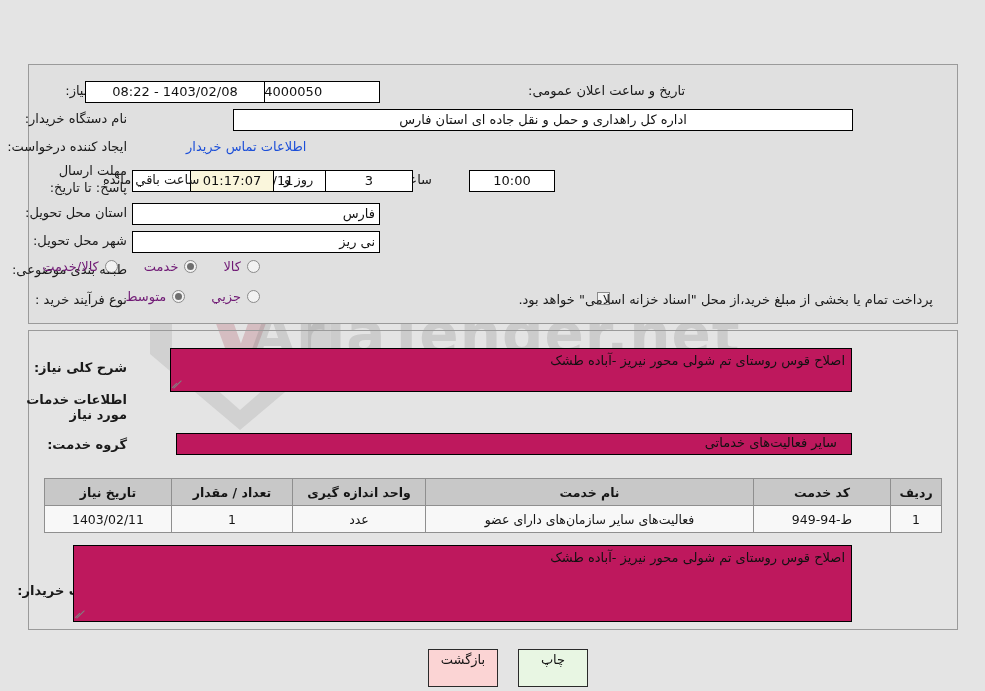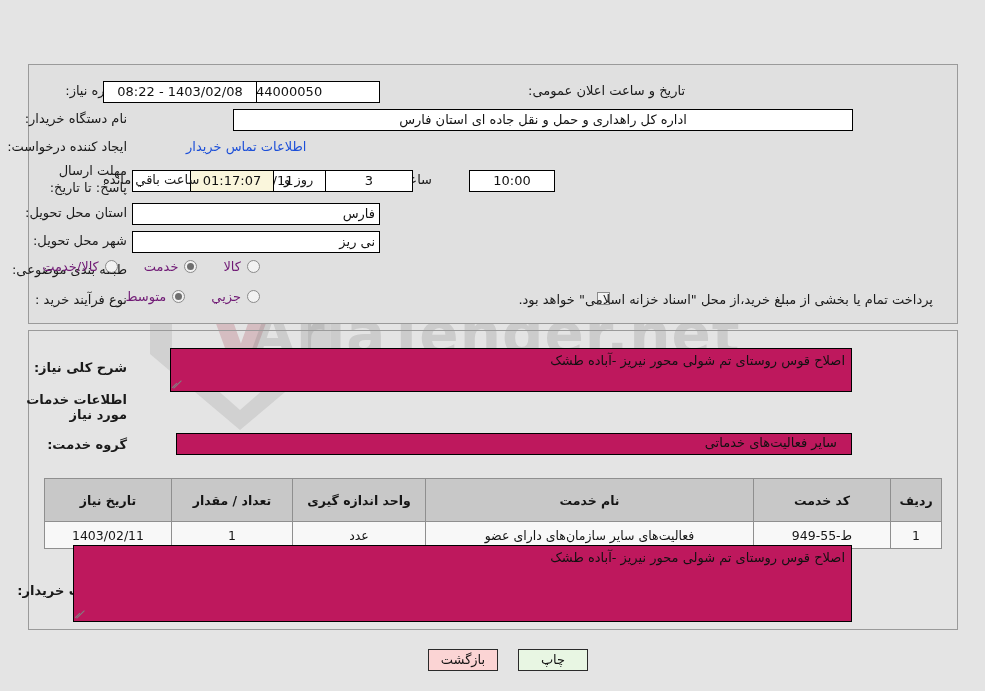--- a/index.html
+++ b/index.html
@@ -228,41 +228,41 @@
     font-size: 12.5px;
     z-index: 3;
     font-family: "DejaVu Sans", sans-serif;
   }
   table.grid th {
     background: #c8c8c8;
     border: 1px solid #8f8f8f;
     color: #151515;
     font-weight: bold;
     height: 26px;
-    padding: 8px 6px;
+    padding: 0 6px;
     text-align: center;
   }
   table.grid td {
     background: #f8f8f8;
     border: 1px solid #8f8f8f;
     color: #151515;
     height: 26px;
     padding: 0 6px;
     text-align: center;
   }
 
   
   .btn {
     position: absolute;
     box-sizing: border-box;
     border: 1px solid #2a2a2a;
     font-size: 13px;
     text-align: center;
     line-height: 20px;
-    height: 22px;
+    height: 38px;
     cursor: pointer;
     z-index: 3;
     font-family: "DejaVu Sans", sans-serif;
   }
   .btn-print { background: #e8f6e3; color: #141414; }
   .btn-back  { background: #fbd4d4; color: #141414; }
 </style>
 </head>
 <body>
 
@@ -275,21 +275,21 @@
     <div class="wm-text">AriaTender.net</div>
   </div>
 
 
   <div class="panel" id="panel-top"></div>
 
   <div class="lbl" style="right:858px; top:83px;">شماره نیاز:</div>
   <div class="fld" style="right:605px; top:81px; width:248px;">1103001044000050</div>
   <div class="txt" style="right:300px; top:83px;">تاریخ و ساعت اعلان عمومی:</div>
 
-  <div class="fld" style="left:103px; top:81px; width:154px;">1403/02/08 - 08:22</div>
+  <div class="fld" style="left:85px; top:81px; width:180px;">1403/02/08 - 08:22</div>
 
   <div class="lbl" style="right:858px; top:111px;">نام دستگاه خریدار:</div>
   <div class="fld rtl-right" style="left:233px; top:109px; width:620px; text-align:center;">اداره کل راهداری و حمل و نقل جاده ای استان فارس</div>
 
   <div class="lbl" style="right:858px; top:139px;">ایجاد کننده درخواست:</div>
   <div class="link" style="left:186px; top:139px;">اطلاعات تماس خریدار</div>
 
   <div class="lbl" style="right:858px; top:162px; white-space:normal; width:78px; line-height:17px;">مهلت ارسال پاسخ: تا تاریخ:</div>
   <div class="fld" style="right:605px; top:170px; width:248px;">1403/02/11</div>
   <div class="txt" style="right:553px; top:172px;">ساعت</div>
@@ -353,21 +353,21 @@
         <th style="width:124px;">کد خدمت</th>
         <th>نام خدمت</th>
         <th style="width:120px;">واحد اندازه گیری</th>
         <th style="width:108px;">تعداد / مقدار</th>
         <th style="width:114px;">تاریخ نیاز</th>
       </tr>
     </thead>
     <tbody>
       <tr>
         <td>1</td>
-        <td>ط-55-949</td>
+        <td>ط-94-949</td>
         <td>فعالیت‌های سایر سازمان‌های دارای عضو</td>
         <td>عدد</td>
         <td>1</td>
         <td>1403/02/11</td>
       </tr>
     </tbody>
   </table>
 
   <div class="lbl lbl-b" style="right:858px; top:583px;">توضیحات خریدار:</div>
   <div class="ta" style="left:73px; top:545px; width:779px; height:77px;">اصلاح قوس روستای تم شولی محور نیریز -آباده طشک</div>

